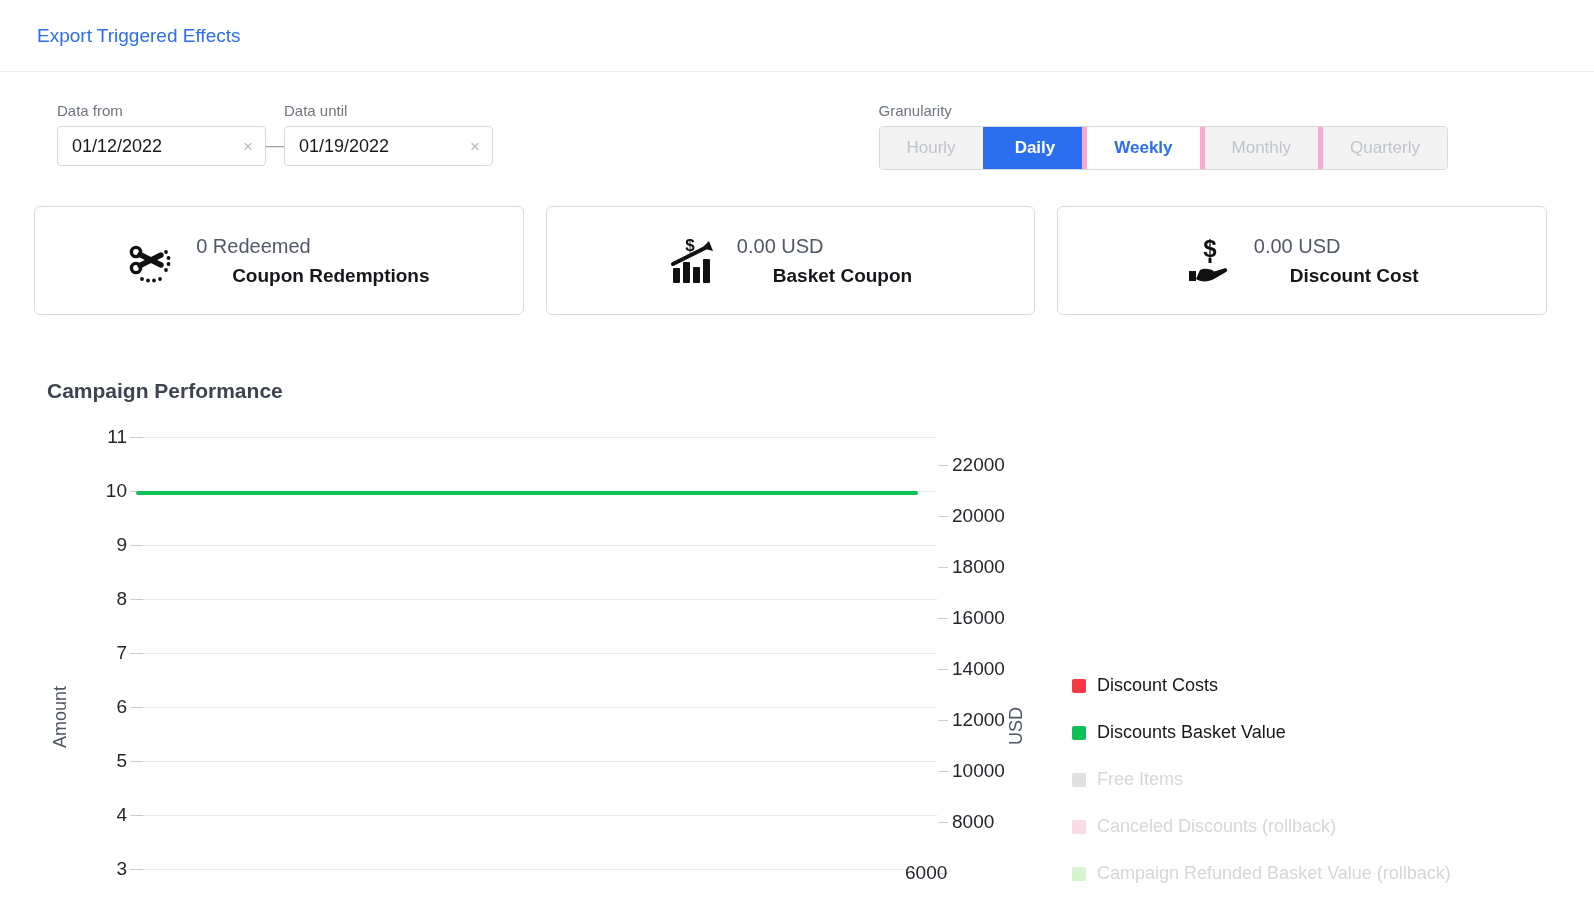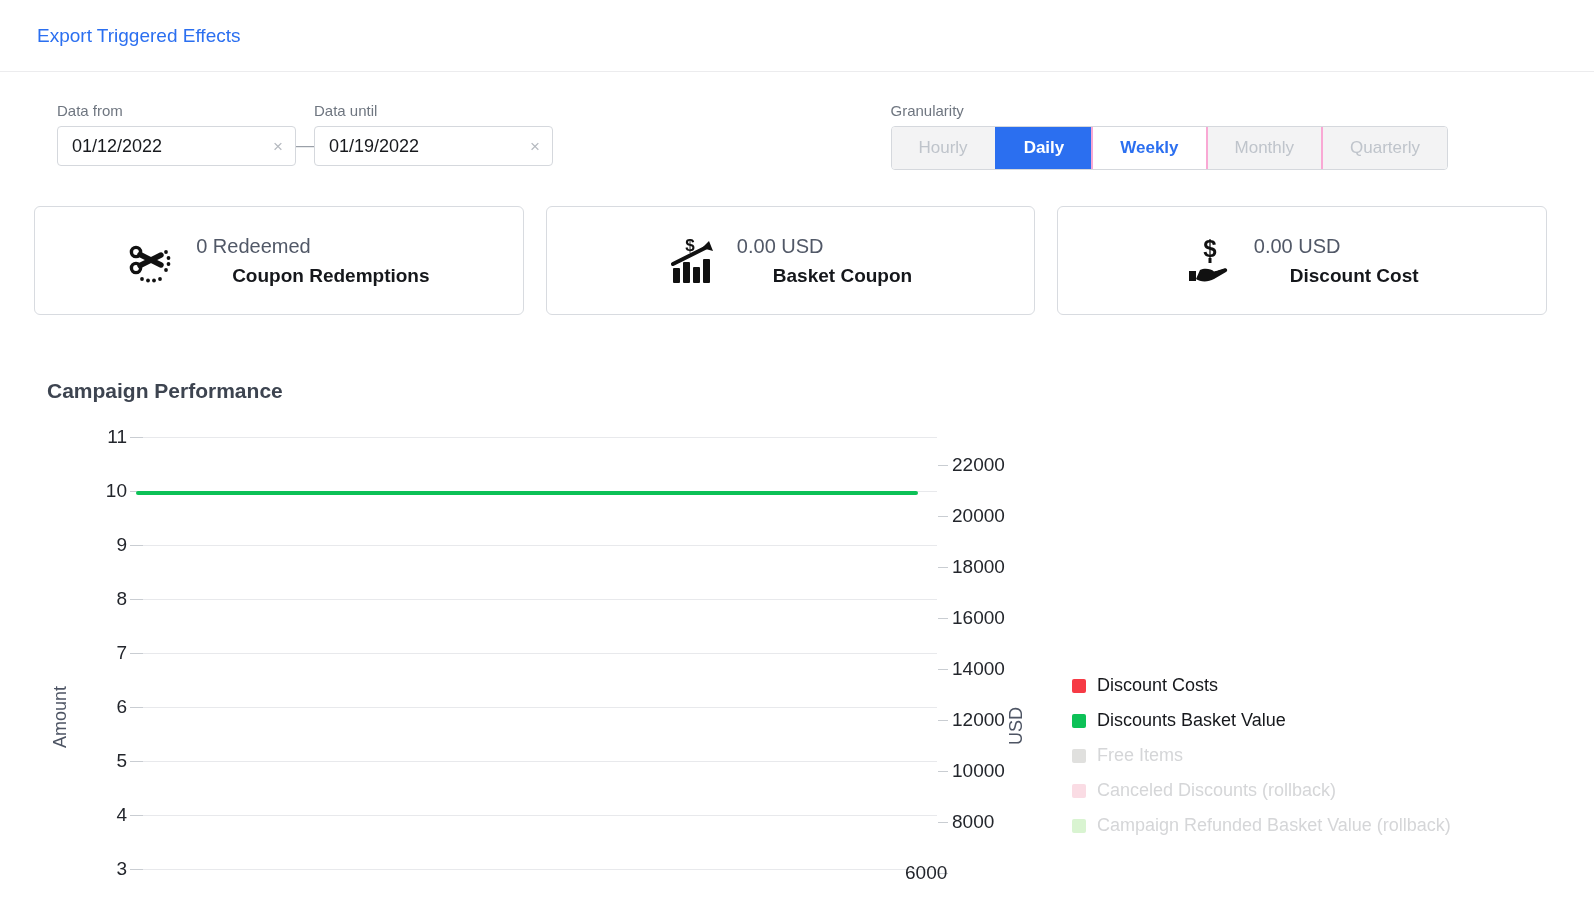--- a/index.html
+++ b/index.html
@@ -14,30 +14,30 @@
   .chev { width:9px; height:9px; border-top:2px solid #3a3f47; border-right:2px solid #3a3f47;
           transform:rotate(45deg); margin-top:1px; }
   .crumb-current { font-weight:700; letter-spacing:.2px; }
   .export-link { color:#2b6ff0; font-size:19px; cursor:pointer; }
 
   
   .filters { display:flex; justify-content:space-between; align-items:flex-start;
              padding:30px 146px 0 57px; }
   .field-label { font-size:15px; color:#6f7680; margin-bottom:7px; }
   .date-group { display:flex; align-items:flex-end; gap:0; }
-  .date-field .box { width:239px; height:40px; border:1px solid #d5d8dd; border-radius:4px;
+  .date-field .box { width:209px; height:40px; border:1px solid #d5d8dd; border-radius:4px;
                      display:flex; align-items:center; padding:0 12px 0 14px; }
   .date-field input { border:none; outline:none; width:170px; font-size:18px; color:#17191d;
                       font-family:"Liberation Sans", sans-serif; background:transparent; }
   .clear-x { margin-left:auto; color:#b6bac0; font-size:17px; cursor:pointer; line-height:1; }
   .range-dash { color:#9aa0a8; font-size:18px; padding-bottom:10px; }
 
   .seg-control { display:flex; border:1px solid #d5d8dd; border-radius:4px; overflow:hidden; height:44px; }
   .seg { display:flex; align-items:center; justify-content:center; font-size:17px;
-         padding:0 27px; border-left:2px solid #f9a8d4; white-space:nowrap; }
+         padding:0 27px; border-left:5px solid #f9a8d4; white-space:nowrap; }
   .seg:first-child { border-left:none; }
   .seg.disabled { background:#f3f3f4; color:#bfc4cb; }
   .seg.selected { background:#2b6ff0; color:#fff; font-weight:700; border-left-color:#2b6ff0; }
   .seg.enabled  { background:#fff; color:#2b6ff0; font-weight:700; cursor:pointer; }
 
   
   .cards { display:flex; gap:22px; padding:36px 47px 0 34px; }
   .card { flex:1; height:109px; border:1px solid #d8dbe0; border-radius:6px;
           display:flex; align-items:center; justify-content:center; gap:20px; }
   .card .texts { display:flex; flex-direction:column; gap:7px; }
@@ -48,21 +48,21 @@
   
   .section-title { margin:64px 0 0 47px; font-size:21px; font-weight:700; color:#3d4450; }
   #chart { position:relative; margin-top:24px; height:489px; overflow:hidden; }
   .gridline { position:absolute; height:1px; background:#e8e9ec; }
   .tickdash { position:absolute; height:1px; background:#c9cdd2; }
   .ytick { position:absolute; font-size:19px; color:#23262c; line-height:22px; }
   .ytick.left { width:127px; text-align:right; }
   .series-line { position:absolute; height:4px; border-radius:2px; }
   .axis-title { position:absolute; font-size:18px; color:#4e5564;
                 writing-mode:vertical-rl; transform:rotate(180deg); text-align:center; }
-  .legend { position:absolute; display:flex; flex-direction:column; gap:14px; }
+  .legend { position:absolute; display:flex; flex-direction:column; gap:26px; }
   .legend-item { display:flex; align-items:center; gap:11px; font-size:18px; cursor:pointer; }
   .legend-swatch { width:14px; height:14px; border-radius:2px; flex:0 0 auto; }
   .legend-item .lbl { color:#16181c; }
   .legend-item.off .lbl { color:#d5d6d8; }
 </style>
 </head>
 <body>
 
 <div class="header">
   <span class="export-link">Export Triggered Effects</span>

